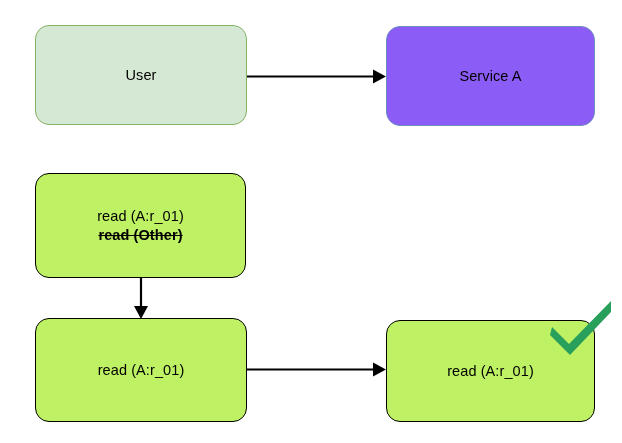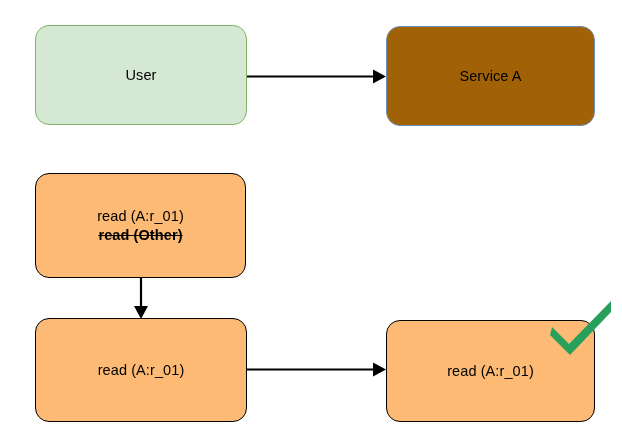--- a/index.html
+++ b/index.html
@@ -50,25 +50,25 @@
   
   .node.actor-user {
     left: 35px;  top: 25px;
     width: 212px; height: 100px;
     background: #d5e8d4;
     border: 1.4px solid #82b366;
   }
   .node.actor-service {
     left: 386px; top: 26px;
     width: 209px; height: 100px;
-    background: #a16207;
+    background: #8b5cf6;
     border: 1.4px solid #6c8ebf;
   }
   .node.plain {
-    background: #fdba74;
+    background: #bef264;
     border: 1.7px solid #000000;
     text-align: center;
   }
   .node.req-policy {
     left: 35px;  top: 173px;
     width: 211px; height: 105px;
   }
   .node.req-filtered {
     left: 35px;  top: 318px;
     width: 212px; height: 104px;

